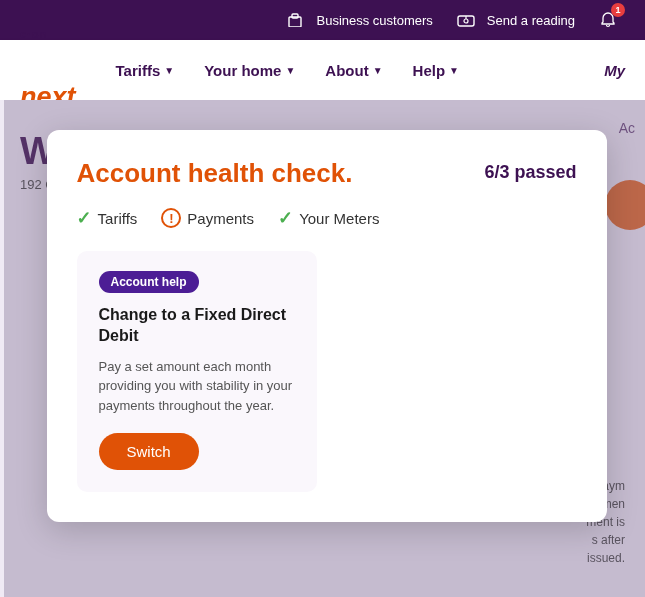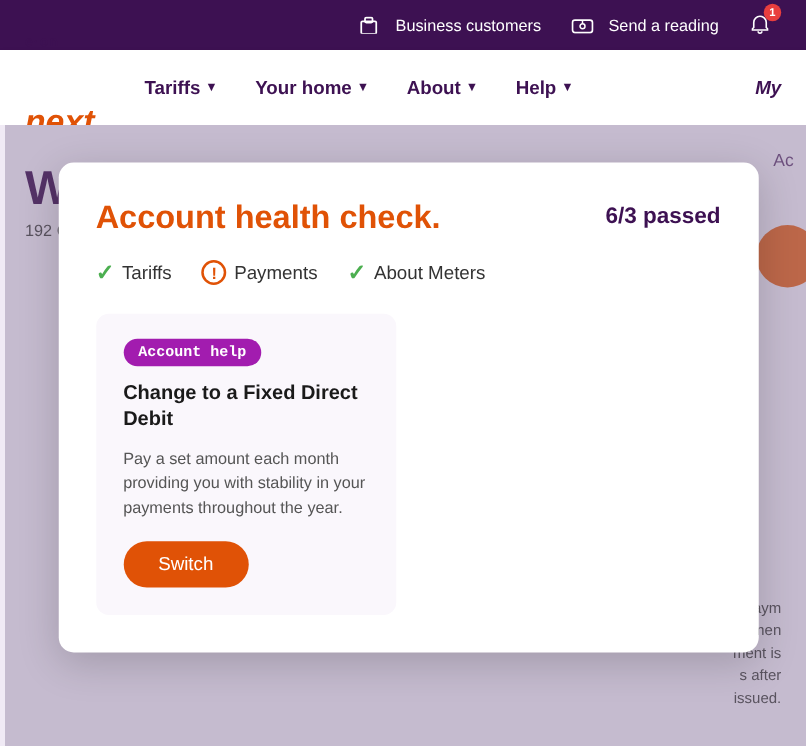--- a/index.html
+++ b/index.html
@@ -200,29 +200,28 @@
     }
 
     
     .card {
       background: #faf7fc;
       border-radius: 10px;
       padding: 20px 22px 22px;
       width: 240px;
     }
     .card-tag {
-      background: #a21caf;
+      background: #4c1d95;
       color: white;
       font-size: 12px;
       font-weight: 600;
       border-radius: 20px;
       padding: 4px 12px;
       display: inline-block;
       margin-bottom: 12px;
-      font-family: Liberation Mono, monospace;
     }
     .card-title {
       font-size: 16px;
       font-weight: 800;
       color: #1a1a1a;
       margin-bottom: 10px;
       line-height: 1.3;
     }
     .card-desc {
       font-size: 13px;
@@ -355,21 +354,21 @@
         <div class="check-item">
           <span class="check-green">✓</span>
           <span>Tariffs</span>
         </div>
         <div class="check-item">
           <span class="check-warn">!</span>
           <span>Payments</span>
         </div>
         <div class="check-item">
           <span class="check-green">✓</span>
-          <span>About Meters</span>
+          <span>Your Meters</span>
         </div>
       </div>
 
       <div class="card">
         <div class="card-tag">Account help</div>
         <div class="card-title">Change to a Fixed Direct Debit</div>
         <div class="card-desc">Pay a set amount each month providing you with stability in your payments throughout the year.</div>
         <button class="switch-btn">Switch</button>
       </div>
     </div>

